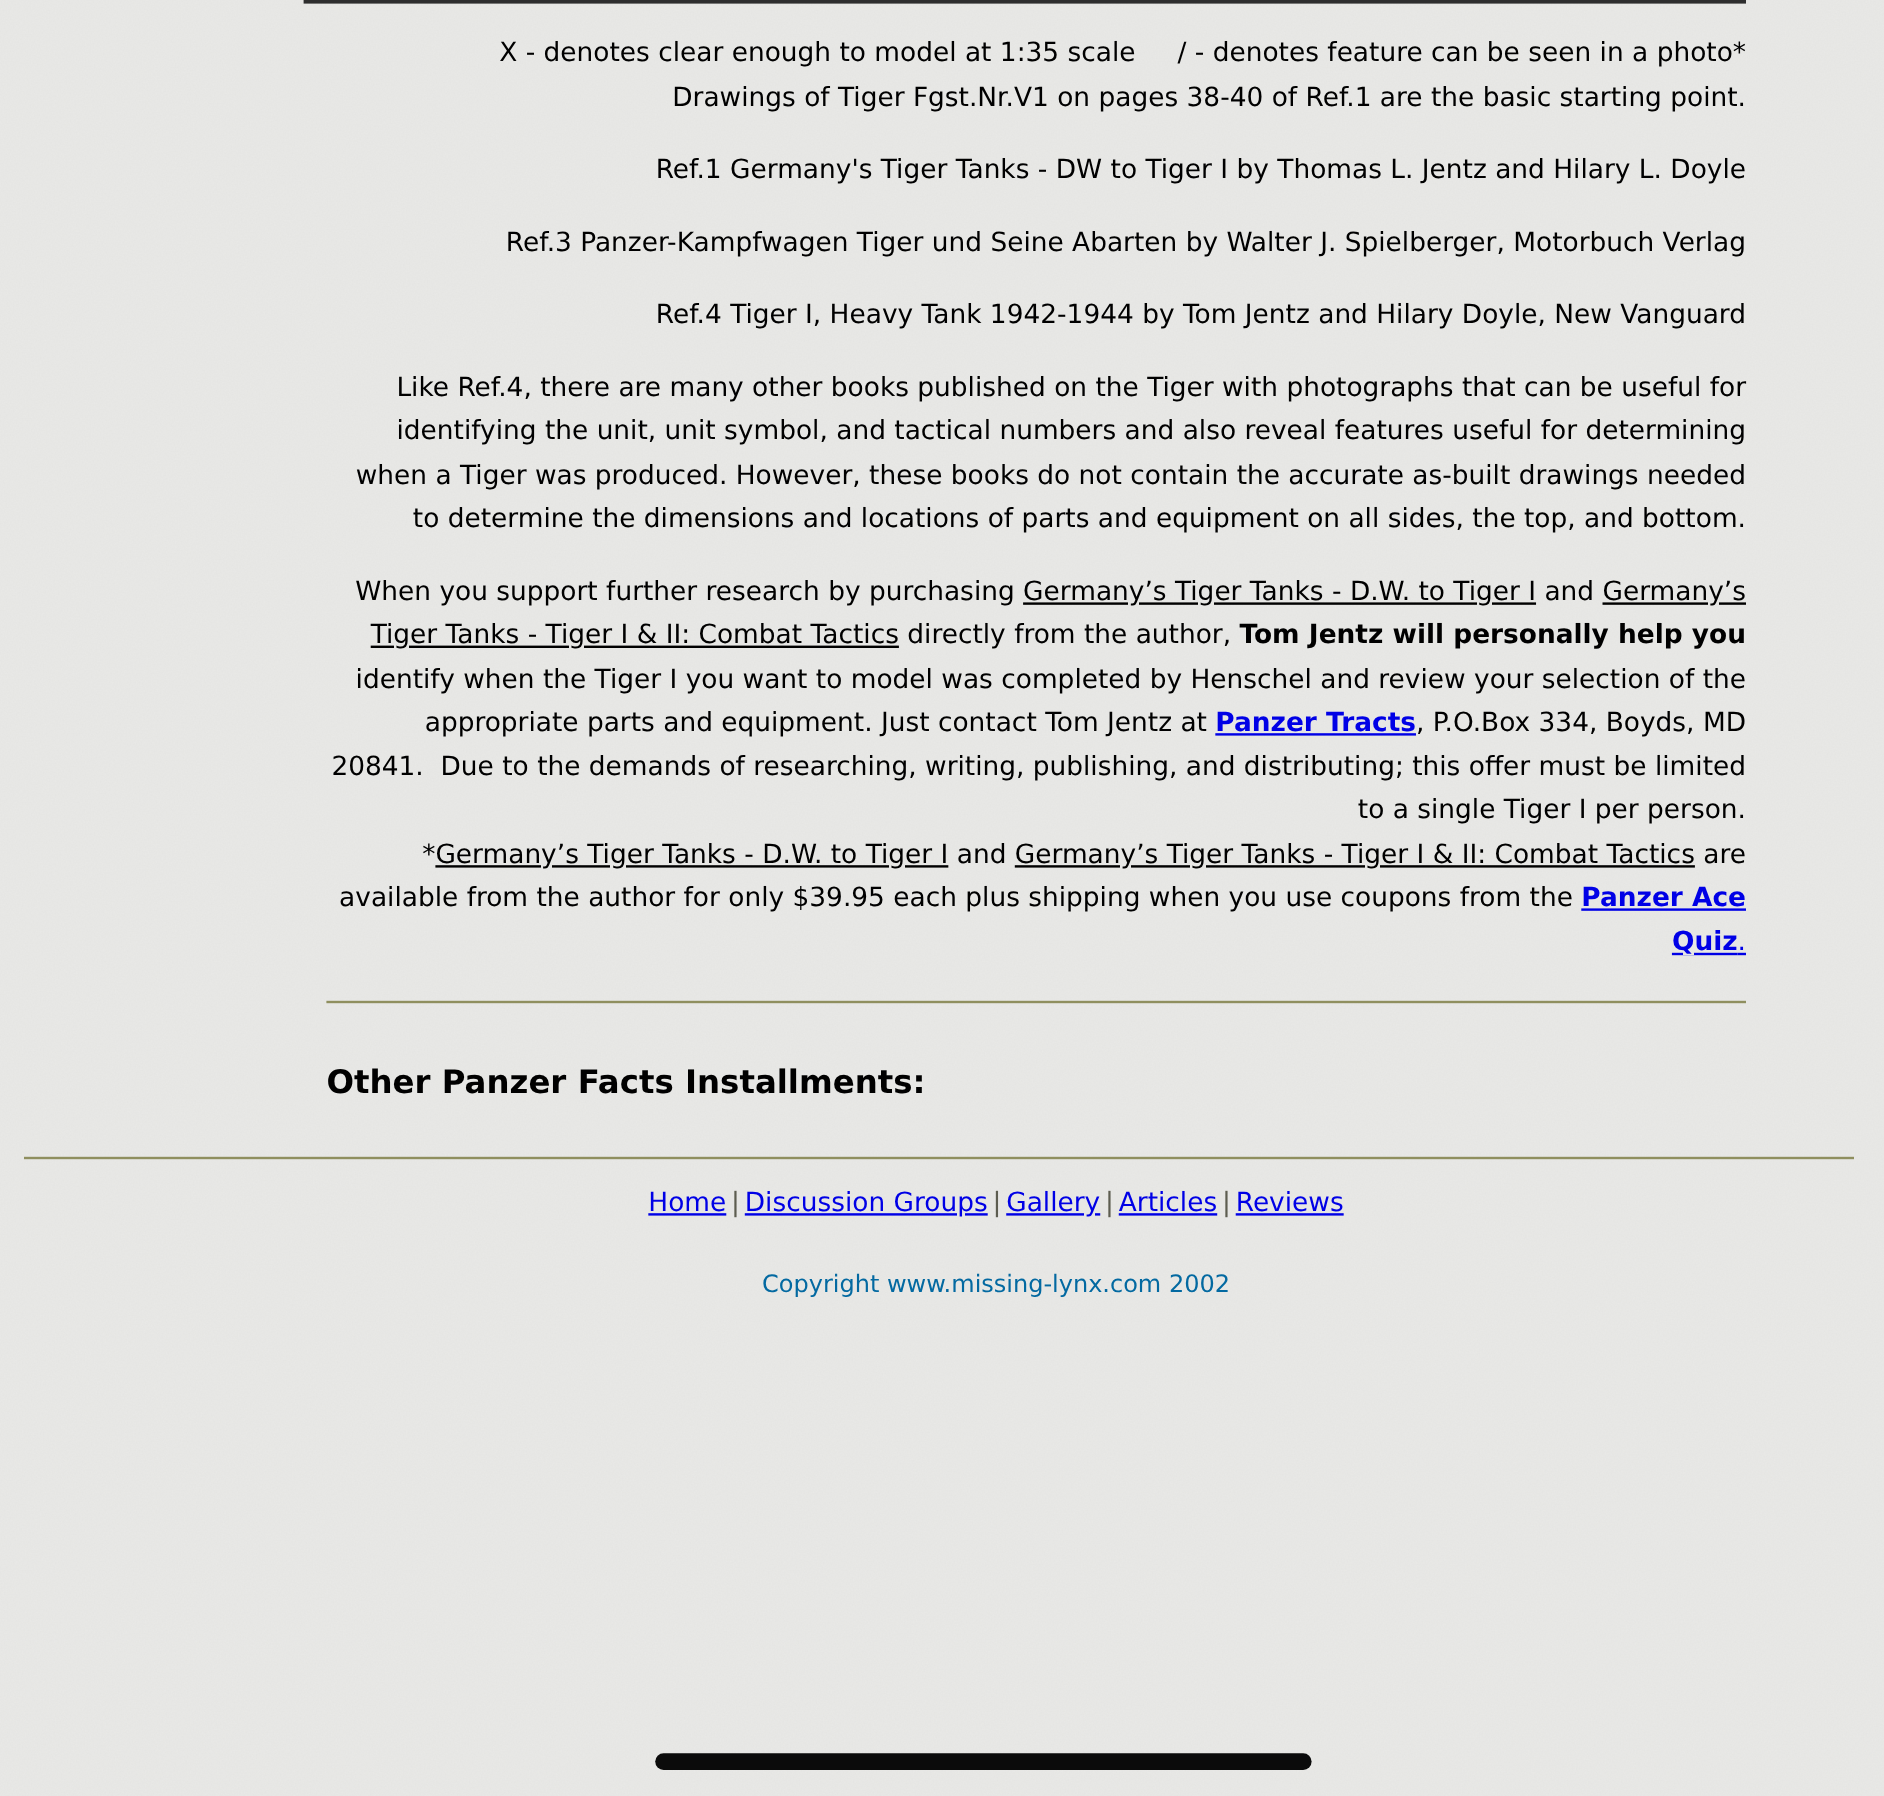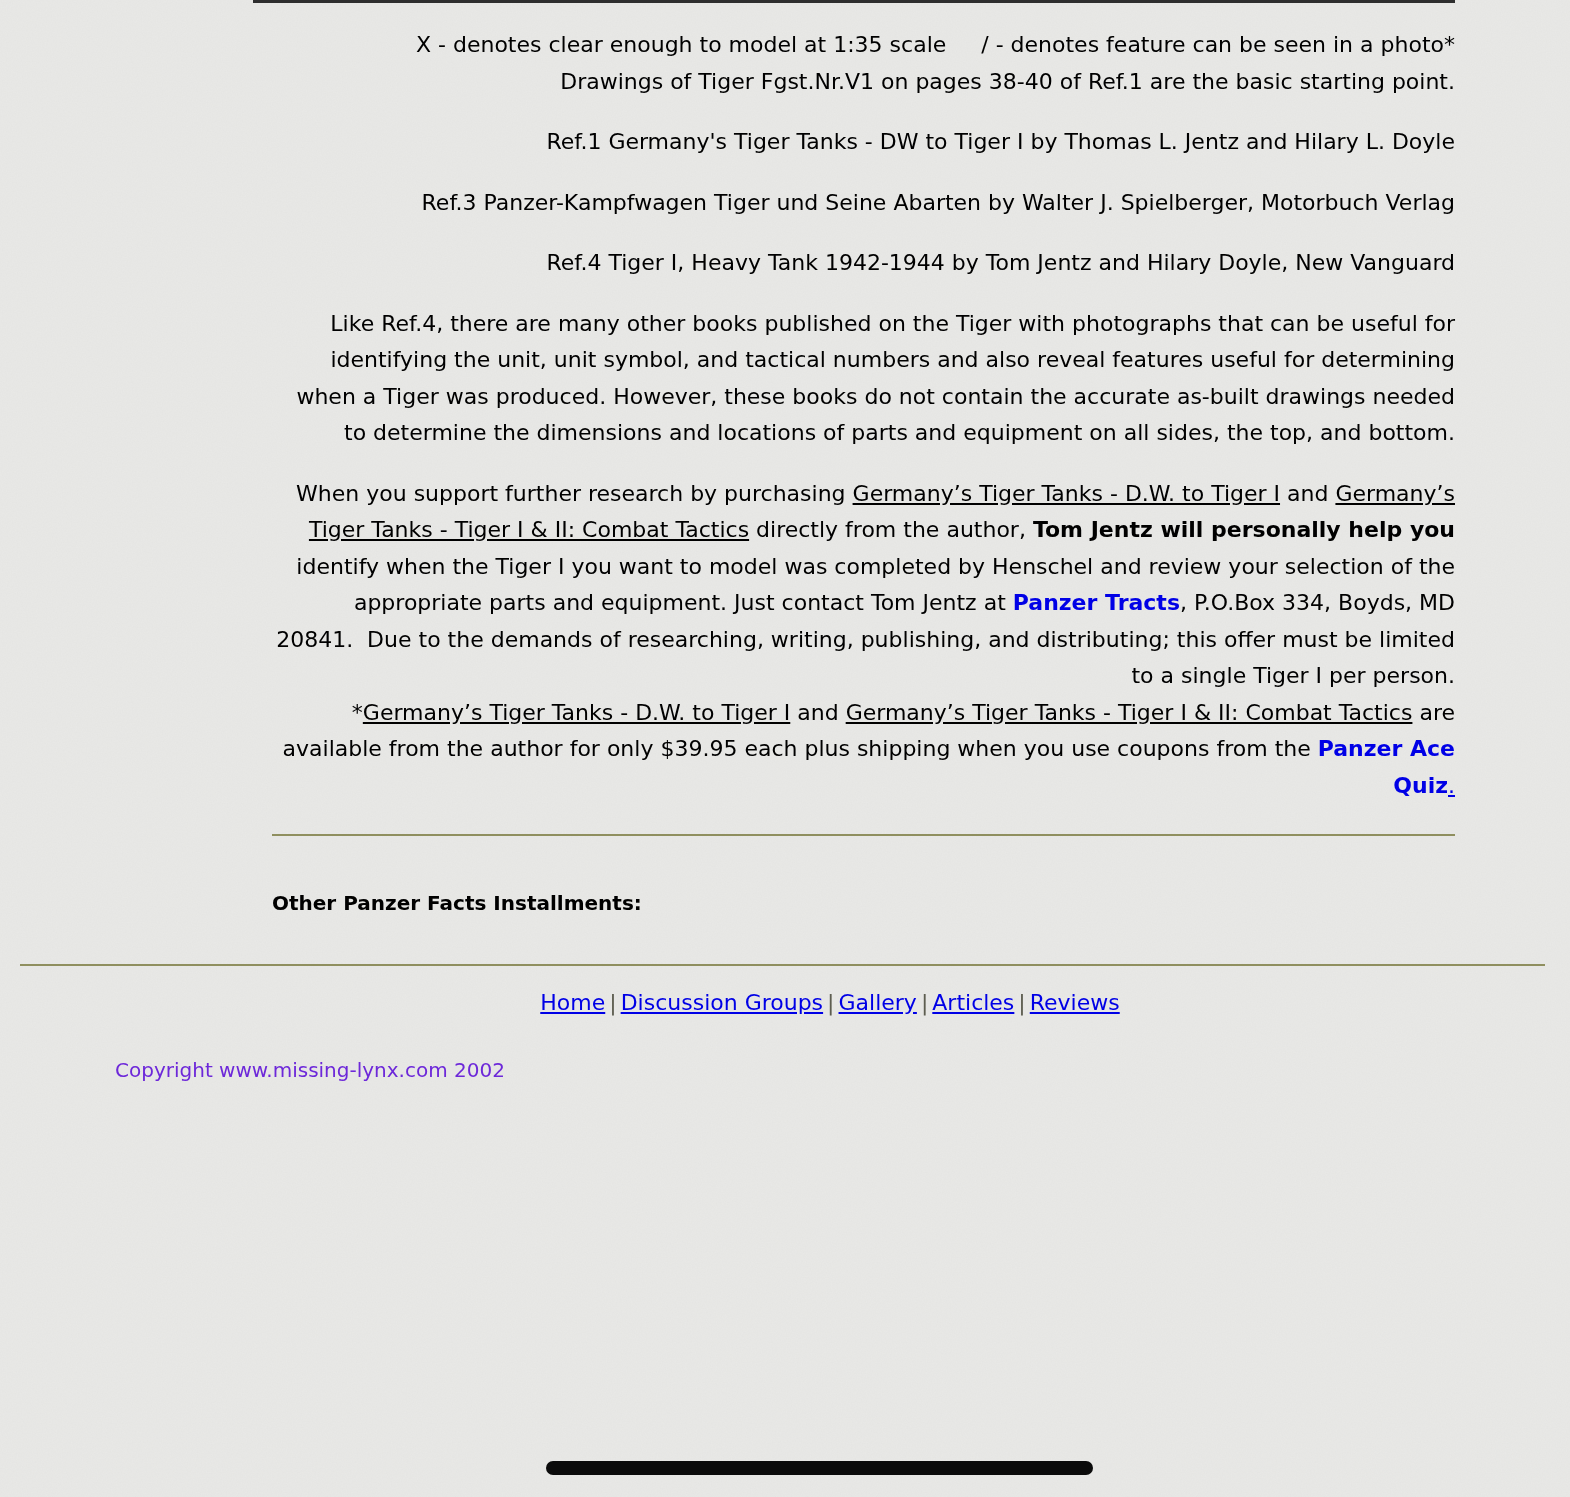--- a/index.html
+++ b/index.html
@@ -43,35 +43,36 @@
   }
   .u {
     text-decoration: underline;
   }
   .b {
     font-weight: bold;
   }
   a.link-bold {
     color: #0000e6;
     font-weight: bold;
+    text-decoration: underline;
     cursor: pointer;
   }
   a.link-plain {
     color: #0000e6;
     text-decoration: underline;
     cursor: pointer;
   }
   hr.hr-content {
     border: none;
     border-top: 2px solid #8f8f5f;
     margin: 30px 0 0 0;
   }
   h3.installments-heading {
     margin: 52px 0 0 0;
-    font-size: 20px;
+    font-size: 27px;
     font-weight: bold;
     line-height: 30px;
   }
   ul.installments-list {
     list-style: none;
     margin: 40px 0 0 0;
     padding: 0;
   }
   ul.installments-list li {
     position: relative;
@@ -98,22 +99,23 @@
     margin: 18px 25px 0 115px;
     text-align: center;
     line-height: 38px;
   }
   .nav-sep {
     color: #5d5d50;
     padding: 0 4px;
   }
   .copyright-line {
     margin: 36px 25px 0 115px;
+    text-align: center;
     font-size: 20px;
-    color: #6d28d9;
+    color: #0369a1;
   }
   .home-indicator {
     position: absolute;
     left: 546px;
     bottom: 22px;
     width: 547px;
     height: 14px;
     border-radius: 8px;
     background: #0b0b0b;
     z-index: 2;

